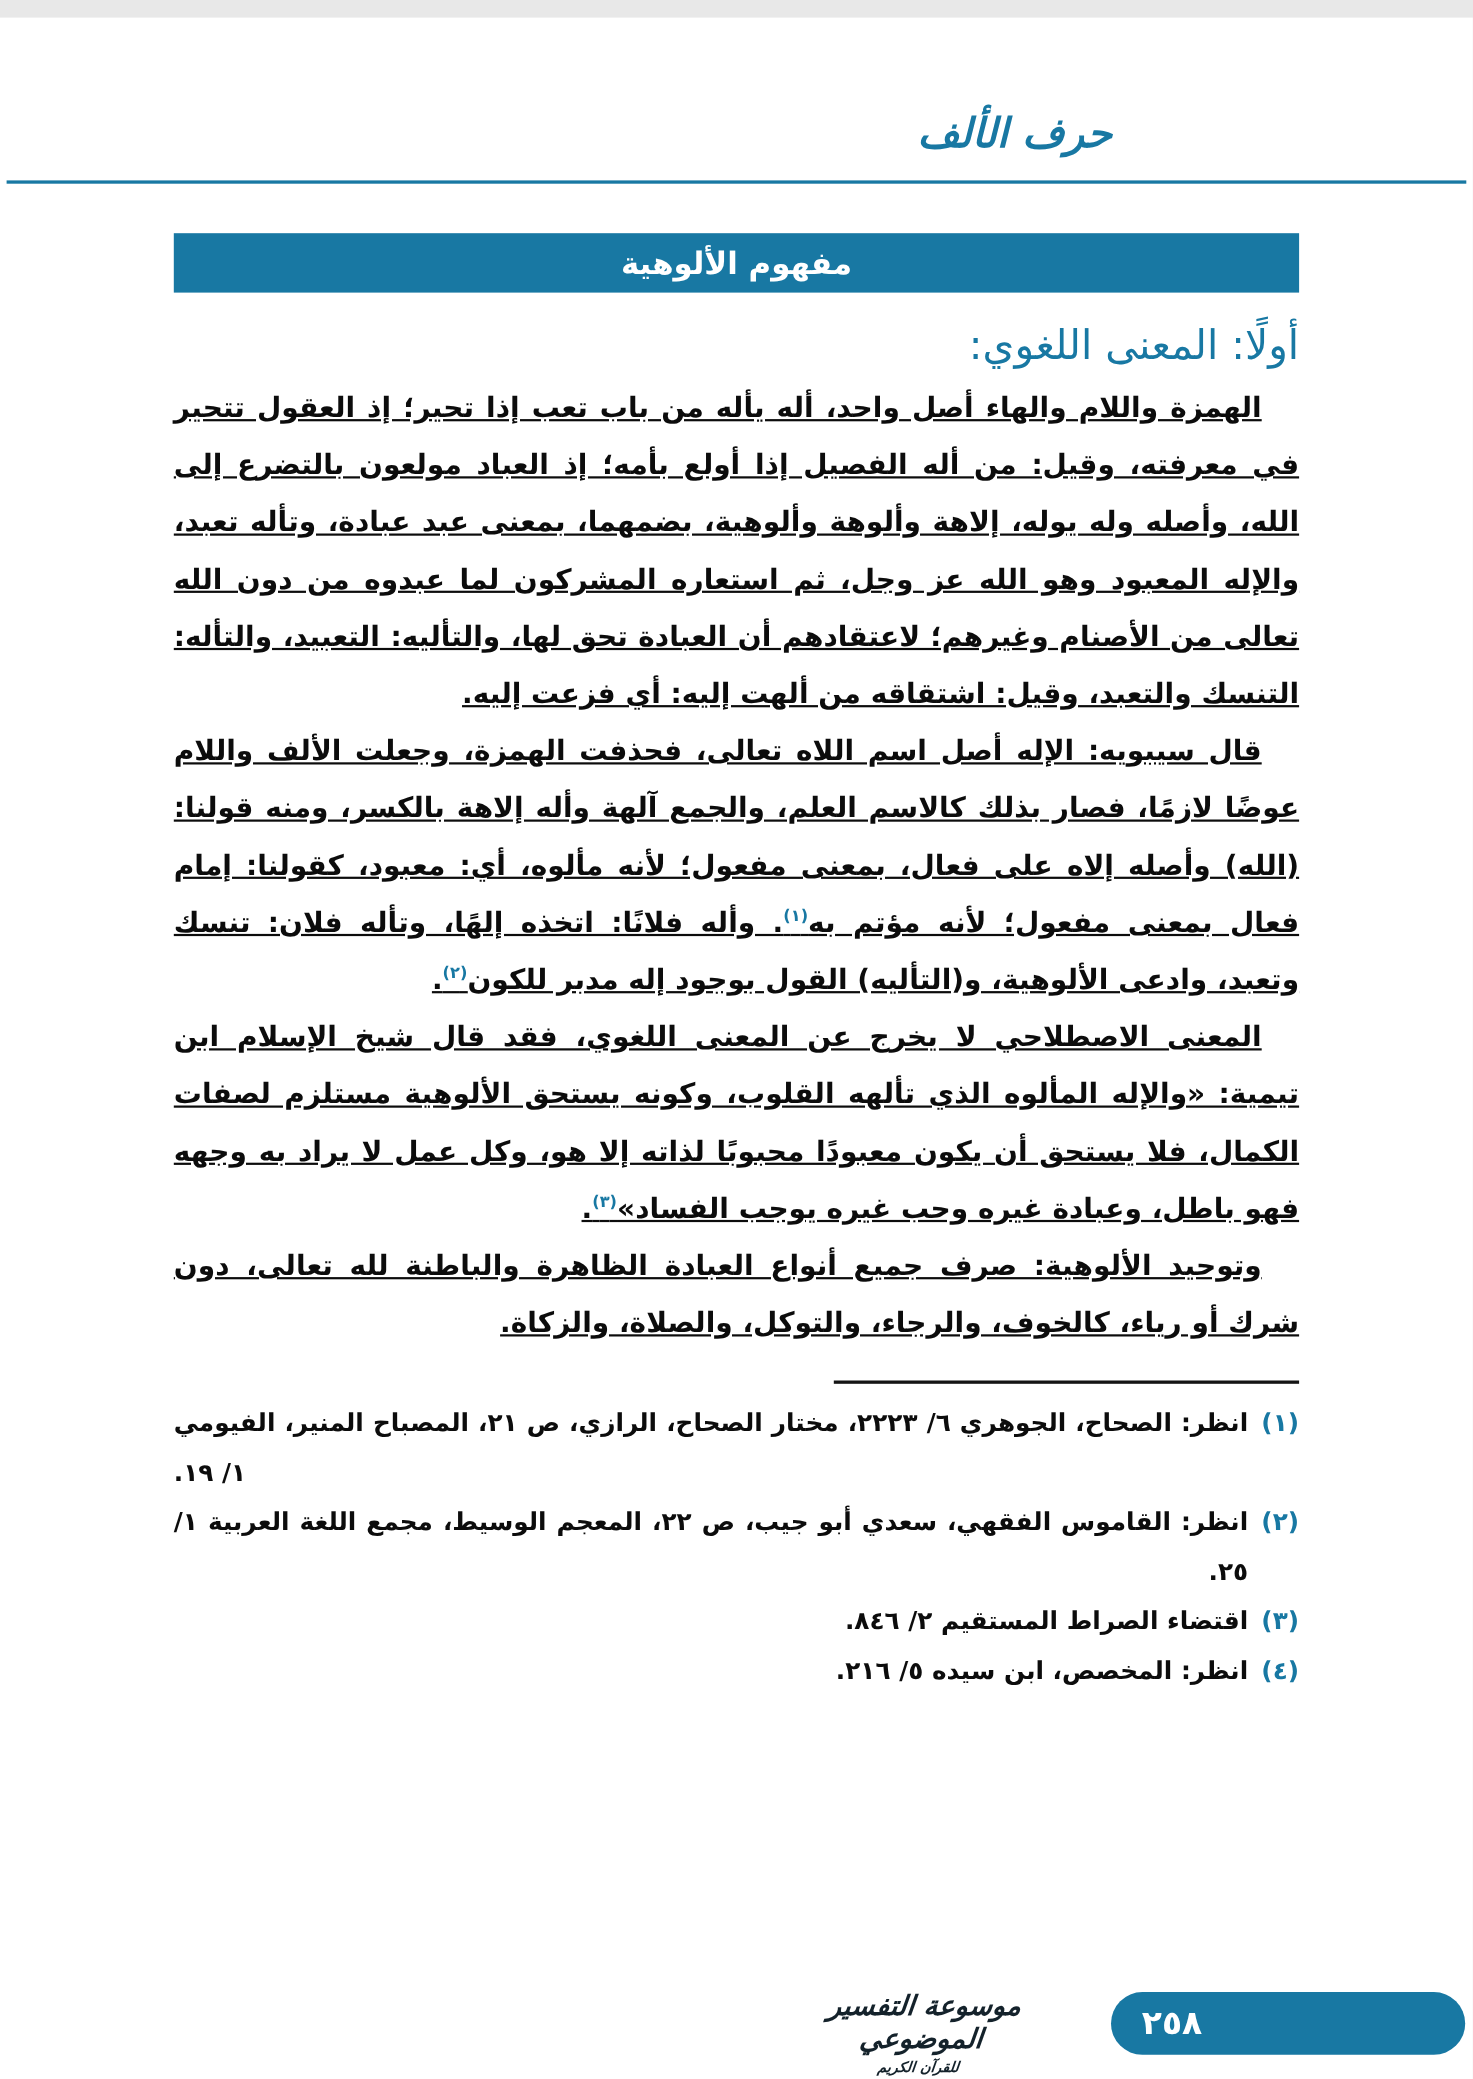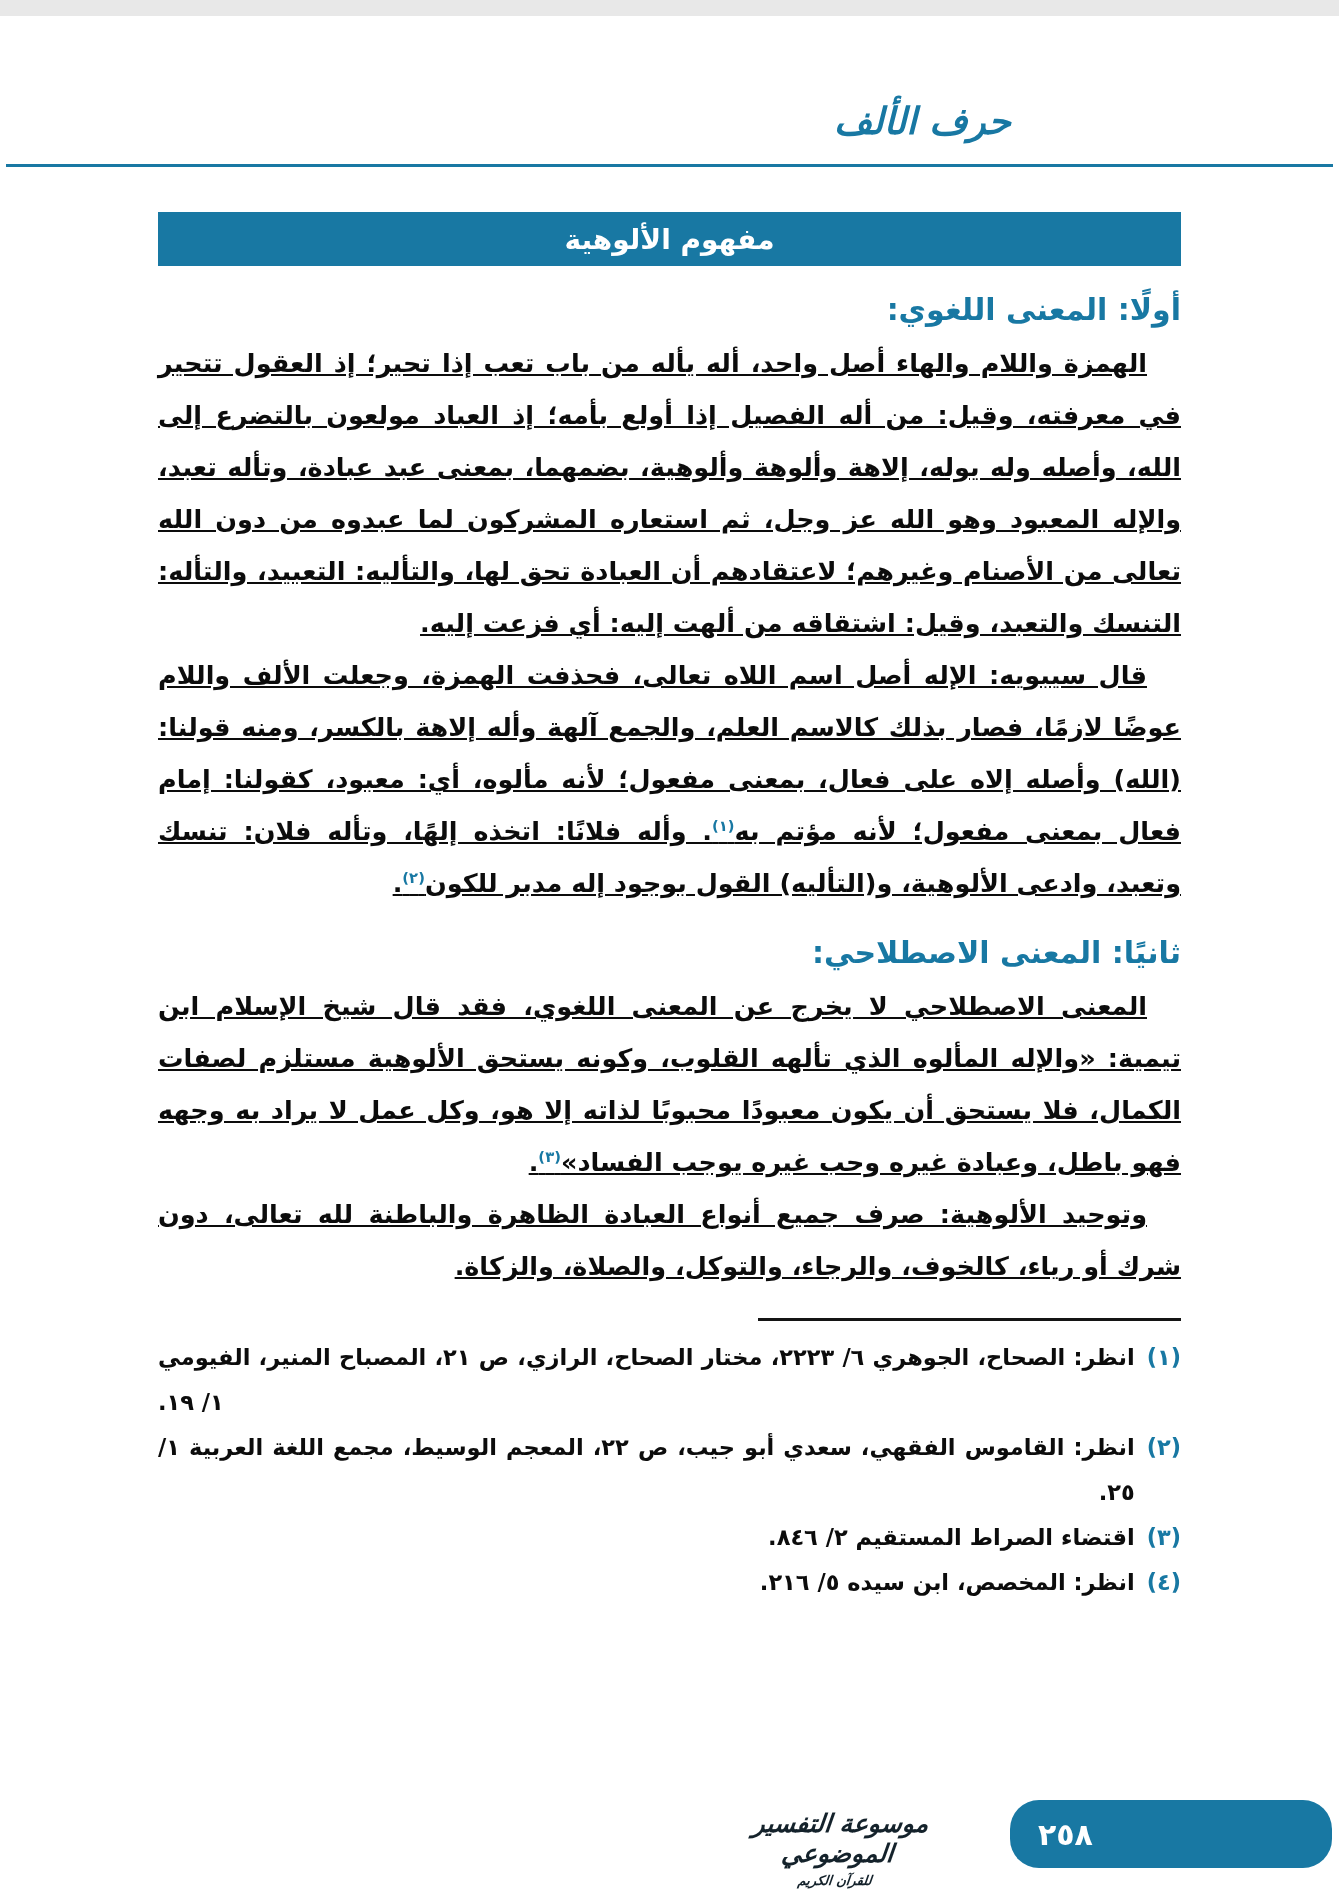--- a/index.html
+++ b/index.html
@@ -27,21 +27,21 @@
     position:absolute;top:196px;left:158px;right:158px;
   }
   .title-bar{
     height:54px;background:var(--accent);
     display:flex;align-items:center;justify-content:center;
     color:#ffffff;font-size:28px;font-weight:bold;
     margin-bottom:6px;
   }
   .section-heading{
     color:var(--accent);
-    font-size:30px;font-weight:bold;
+    font-size:37px;font-weight:normal;
     margin:26px 0 10px 0;
   }
   .para{
     margin:0;
     font-size:25.5px;font-weight:bold;
     line-height:52px;
     text-align:justify;
     text-indent:34px;
     text-decoration:underline;
   }
@@ -78,21 +78,21 @@
   }
   .logo-main{
     font-size:25px;font-weight:bold;font-style:italic;line-height:30px;
   }
   .logo-sub{
     font-size:13px;font-weight:bold;font-style:italic;letter-spacing:2px;
     margin-top:4px;
   }
   .page-badge{
     position:absolute;bottom:38px;right:7px;
-    width:322px;height:68px;
+    width:322px;height:57px;
     background:var(--accent);
     border-radius:29px;
     direction:ltr;
     display:flex;align-items:center;
     padding-left:28px;box-sizing:border-box;
     color:#ffffff;font-size:30px;font-weight:bold;
   }
 </style>
 </head>
 <body>
@@ -106,21 +106,20 @@
   <div class="content">
 
     <div class="title-bar">
       <span>مفهوم الألوهية</span>
     </div>
 
     <div id="sections">
         <h2 class="section-heading">أولًا: المعنى اللغوي:</h2>
         <p class="para">الهمزة واللام والهاء أصل واحد، أله يأله من باب تعب إذا تحير؛ إذ العقول تتحير في معرفته، وقيل: من أله الفصيل إذا أولع بأمه؛ إذ العباد مولعون بالتضرع إلى الله، وأصله وله يوله، إلاهة وألوهة وألوهية، بضمهما، بمعنى عبد عبادة، وتأله تعبد، والإله المعبود وهو الله عز وجل، ثم استعاره المشركون لما عبدوه من دون الله تعالى من الأصنام وغيرهم؛ لاعتقادهم أن العبادة تحق لها، والتأليه: التعبيد، والتأله: التنسك والتعبد، وقيل: اشتقاقه من ألهت إليه: أي فزعت إليه.</p>
         <p class="para">قال سيبويه: الإله أصل اسم اللاه تعالى، فحذفت الهمزة، وجعلت الألف واللام عوضًا لازمًا، فصار بذلك كالاسم العلم، والجمع آلهة وأله إلاهة بالكسر، ومنه قولنا: (الله) وأصله إلاه على فعال، بمعنى مفعول؛ لأنه مألوه، أي: معبود، كقولنا: إمام فعال بمعنى مفعول؛ لأنه مؤتم به<sup class="fn-ref">(١)</sup>. وأله فلانًا: اتخذه إلهًا، وتأله فلان: تنسك وتعبد، وادعى الألوهية، و(التأليه) القول بوجود إله مدبر للكون<sup class="fn-ref">(٢)</sup>.</p>
-        <h2 class="section-heading">ثانيًا: المعنى الاصطلاحي:</h2>
         <p class="para">المعنى الاصطلاحي لا يخرج عن المعنى اللغوي، فقد قال شيخ الإسلام ابن تيمية: «والإله المألوه الذي تألهه القلوب، وكونه يستحق الألوهية مستلزم لصفات الكمال، فلا يستحق أن يكون معبودًا محبوبًا لذاته إلا هو، وكل عمل لا يراد به وجهه فهو باطل، وعبادة غيره وحب غيره يوجب الفساد»<sup class="fn-ref">(٣)</sup>.</p>
         <p class="para">وتوحيد الألوهية: صرف جميع أنواع العبادة الظاهرة والباطنة لله تعالى، دون شرك أو رياء، كالخوف، والرجاء، والتوكل، والصلاة، والزكاة.</p>
       </div>
 
     <div class="footnotes">
       <div class="fn-rule"></div>
       <div id="fn-list">
           <div class="footnote">
             <span class="fn-num">(١)</span>
             <span class="fn-text">انظر: الصحاح، الجوهري ٦/ ٢٢٢٣، مختار الصحاح، الرازي، ص ٢١، المصباح المنير، الفيومي ١/ ١٩.</span>

